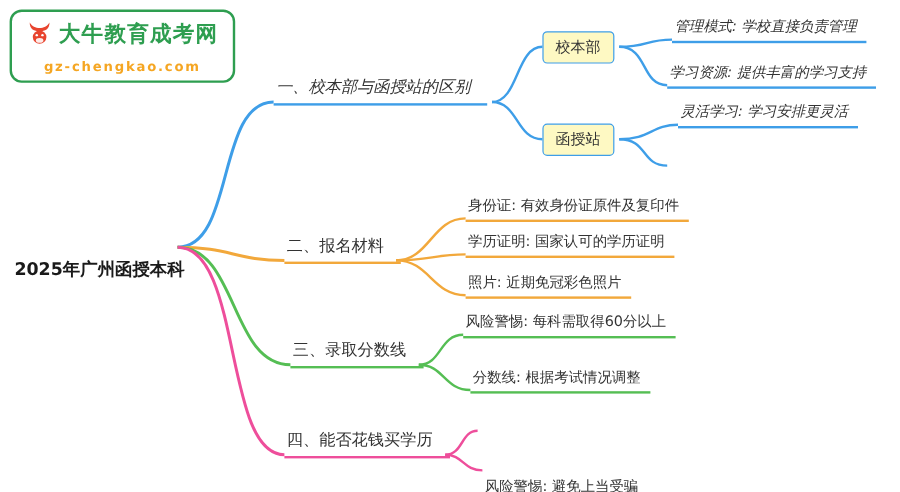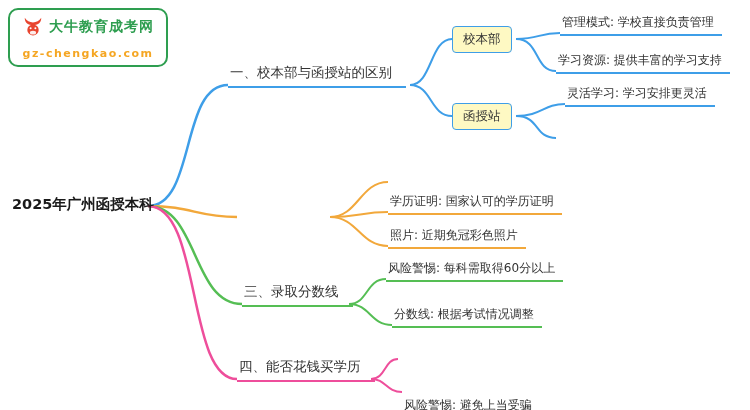--- a/index.html
+++ b/index.html
@@ -2,37 +2,37 @@
 <html><head>
 <meta charset="utf-8">
 <style>
   html,body{margin:0;padding:0;background:#fff;}
   #stage{
     position:relative;width:750px;height:410px;overflow:hidden;background:#fff;
     font-family:"DejaVu Sans","Liberation Sans",sans-serif;
   }
   #wires{position:absolute;left:0;top:0;width:750px;height:410px;}
   .node{position:absolute;white-space:nowrap;color:#333;}
-  .root-node{font-size:14.5px;color:#1a1a1a;font-weight:bold;}
+  .root-node{font-size:14.5px;color:#1a1a1a;font-weight:bold;margin-top:20px;}
   .lvl1{font-size:13.5px;padding:0 14px 4px 2px;border-bottom:2.5px solid;}
   .leaf{font-size:12px;padding:0 8px 3px 2px;border-bottom:2px solid;}
   .box-node{
     position:absolute;font-size:12.5px;color:#333;background:#fef9c3;
     border:1.6px solid #3E9EE8;border-radius:4px;padding:4px 10px;white-space:nowrap;
   }
-  .u-blue{border-color:#3E9EE8;}
+  .u-blue{border-color:#3E9EE8;font-style:italic;}
   .u-orange{border-color:#F2A83B;}
   .u-green{border-color:#55BE54;}
   .u-pink{border-color:#EE4E9B;}
   .logo{
     position:absolute;left:8px;top:8px;border:2px solid #2E9E50;border-radius:10px;
     padding:6px 12px 5px 12px;display:flex;flex-direction:column;align-items:center;background:#fff;
   }
   .logo-top{display:flex;align-items:center;gap:5px;}
-  .site-name{color:#2E9E50;font-weight:bold;font-size:14px;letter-spacing:1px;}
+  .site-name{color:#2E9E50;font-weight:bold;font-size:18px;letter-spacing:1px;}
   .site-url{color:#F5A623;font-size:11px;letter-spacing:1.5px;margin-top:9px;font-weight:bold;}
   .bull{display:inline-flex;line-height:0;}
 </style>
 </head>
 <body>
 
 <div id="stage">
 
   <svg id="wires" viewBox="0 0 750 410" xmlns="http://www.w3.org/2000/svg" fill="none">
 
@@ -76,20 +76,22 @@
 
   <div class="node root-node" style="left:12px;top:195px;">2025年广州函授本科</div>
 
   <div class="node lvl1 u-blue" style="left:228px;top:64px;text-align:center;">一、校本部与函授站的区别</div>
   <div class="box-node" style="left:452px;top:26px;">校本部</div>
   <div class="box-node" style="left:452px;top:103px;">函授站</div>
   <div class="node leaf u-blue" style="left:560px;top:14px;">管理模式: 学校直接负责管理</div>
   <div class="node leaf u-blue" style="left:556px;top:52px;">学习资源: 提供丰富的学习支持</div>
   <div class="node leaf u-blue" style="left:565px;top:85px;">灵活学习: 学习安排更灵活</div>
 
+  <div class="node lvl1 u-orange" style="left:237px;top:196px;">二、报名材料</div>
+  <div class="node leaf u-orange" style="left:388px;top:163px;">身份证: 有效身份证原件及复印件</div>
   <div class="node leaf u-orange" style="left:388px;top:193px;">学历证明: 国家认可的学历证明</div>
   <div class="node leaf u-orange" style="left:388px;top:227px;">照片: 近期免冠彩色照片</div>
 
   <div class="node lvl1 u-green" style="left:242px;top:283px;">三、录取分数线</div>
   <div class="node leaf u-green" style="left:386px;top:260px;">风险警惕: 每科需取得60分以上</div>
   <div class="node leaf u-green" style="left:392px;top:306px;">分数线: 根据考试情况调整</div>
 
   <div class="node lvl1 u-pink" style="left:237px;top:358px;">四、能否花钱买学历</div>
   <div class="node leaf u-pink" style="left:402px;top:373px;margin-top:24px;">风险警惕: 避免上当受骗</div>
 

